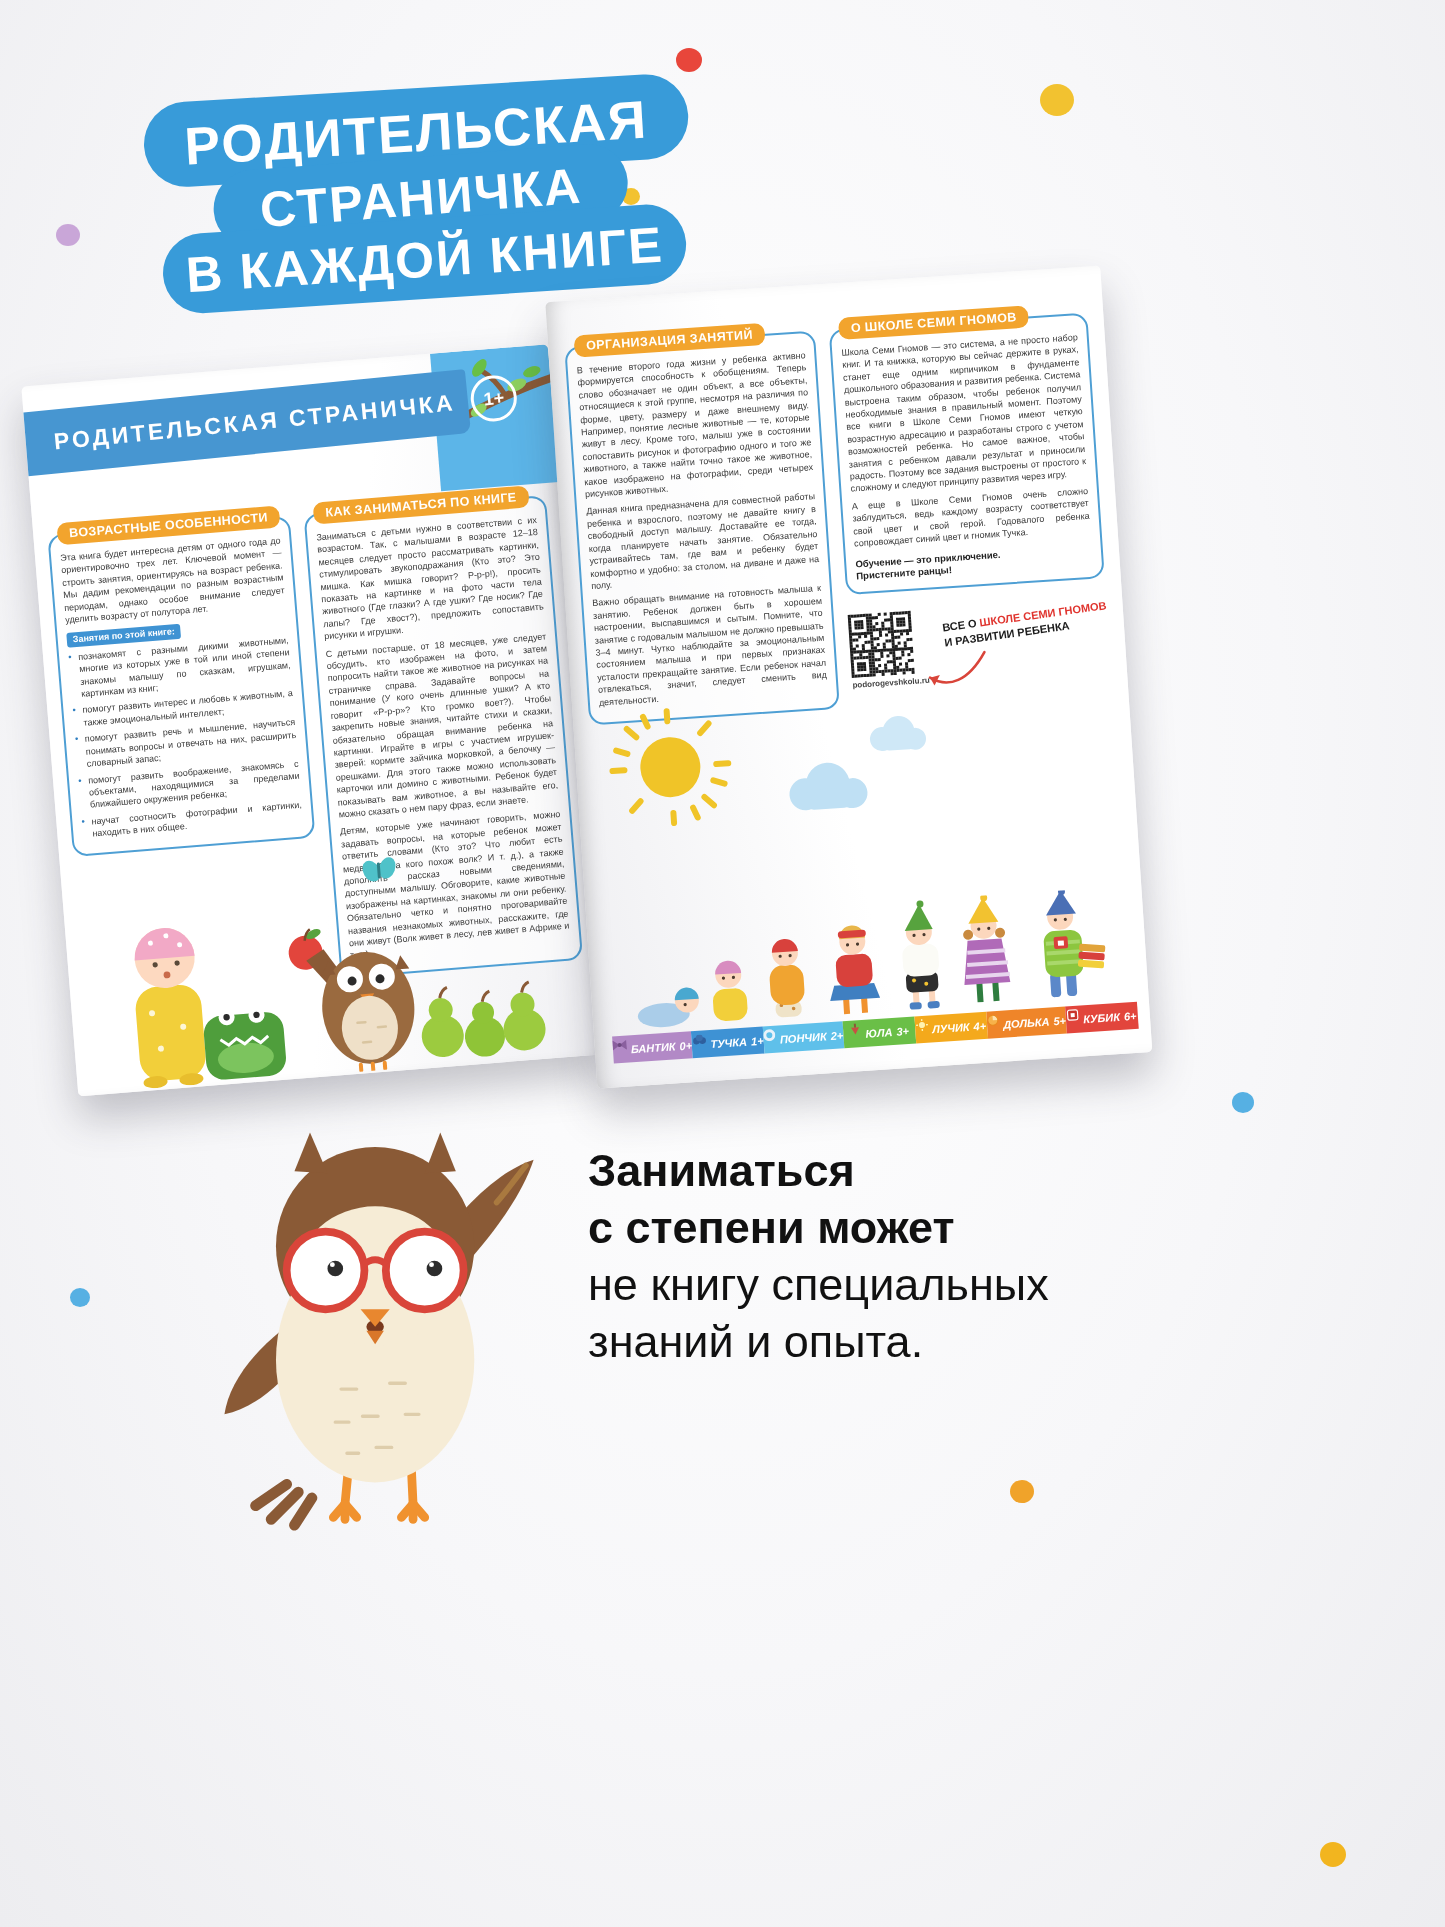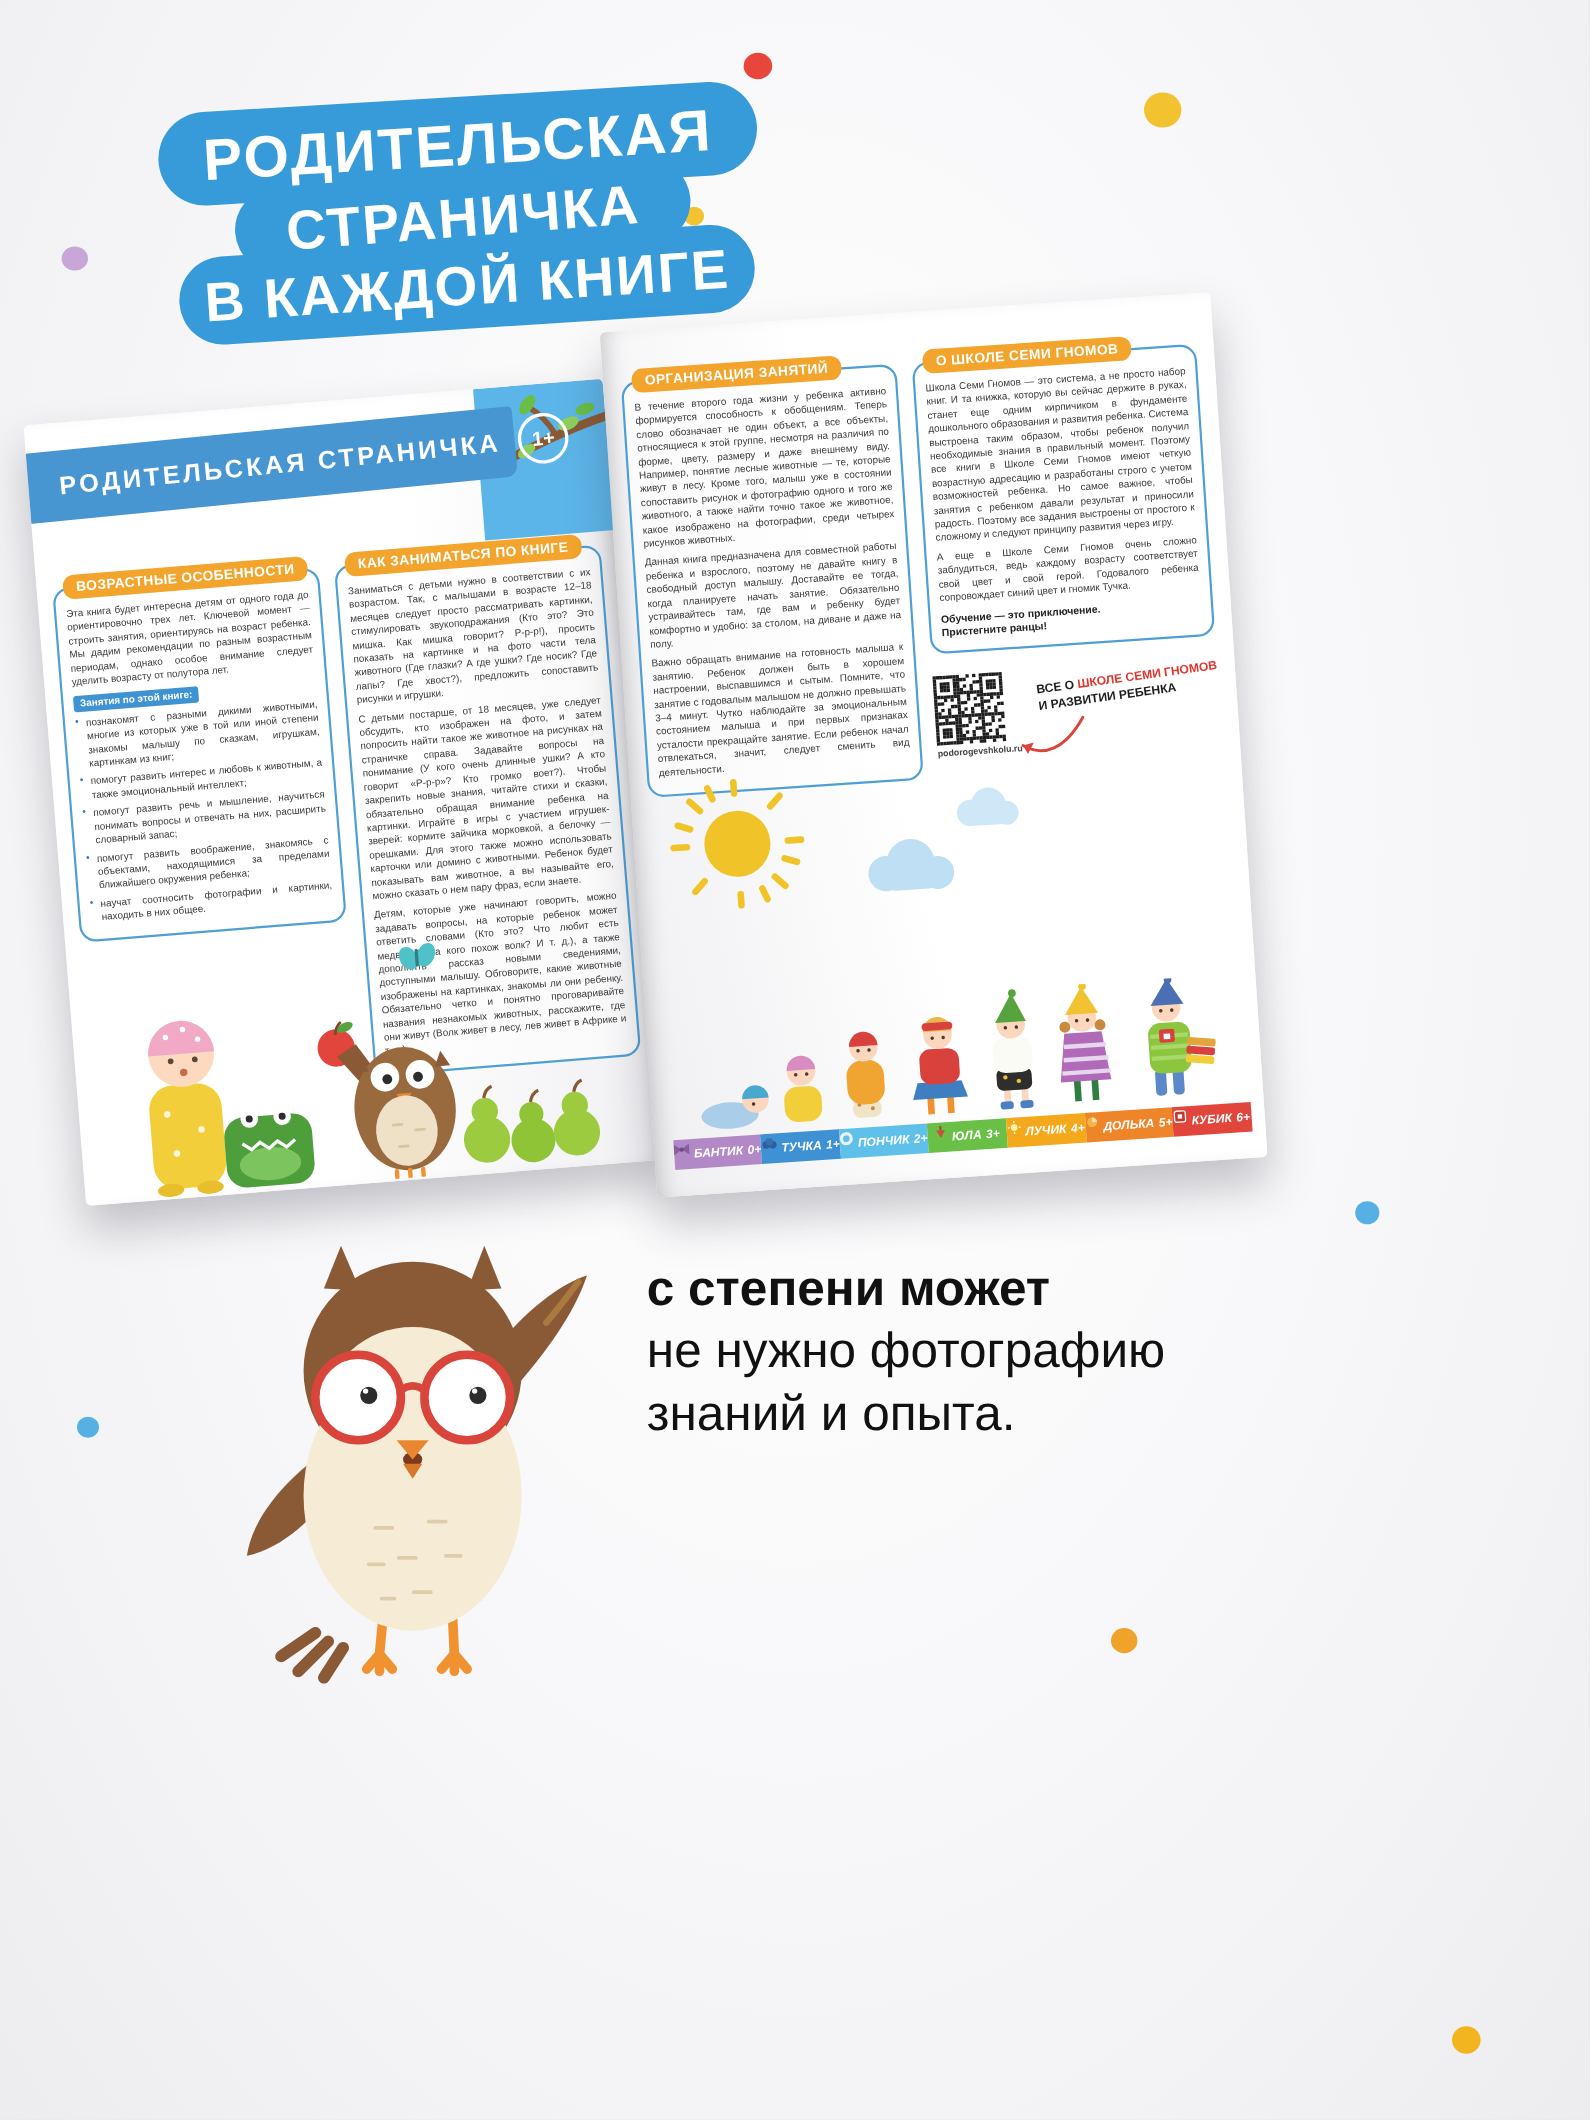--- a/index.html
+++ b/index.html
@@ -740,18 +740,19 @@
       <circle cx="131" cy="194" r="2.5" fill="#fff"></circle>
         <circle cx="233" cy="194" r="2.5" fill="#fff"></circle>
 
       <ellipse cx="175" cy="258" rx="9" ry="7" fill="#7a3a1e"></ellipse>
       <polygon points="160,240 190,240 175,258" fill="#e8872f"></polygon>
       <polygon points="166,262 184,262 175,276" fill="#d9772a"></polygon>
     </svg>
   </div>
 
   <div class="footer-text">
+    <div class="ft-b">Заниматься</div>
     <div class="ft-b">с степени может</div>
-    <div>не нужно фотографию</div>
+    <div>не книгу специальных</div>
     <div>знаний и опыта.</div>
   </div>
 
 </div>
 
 </body></html>

